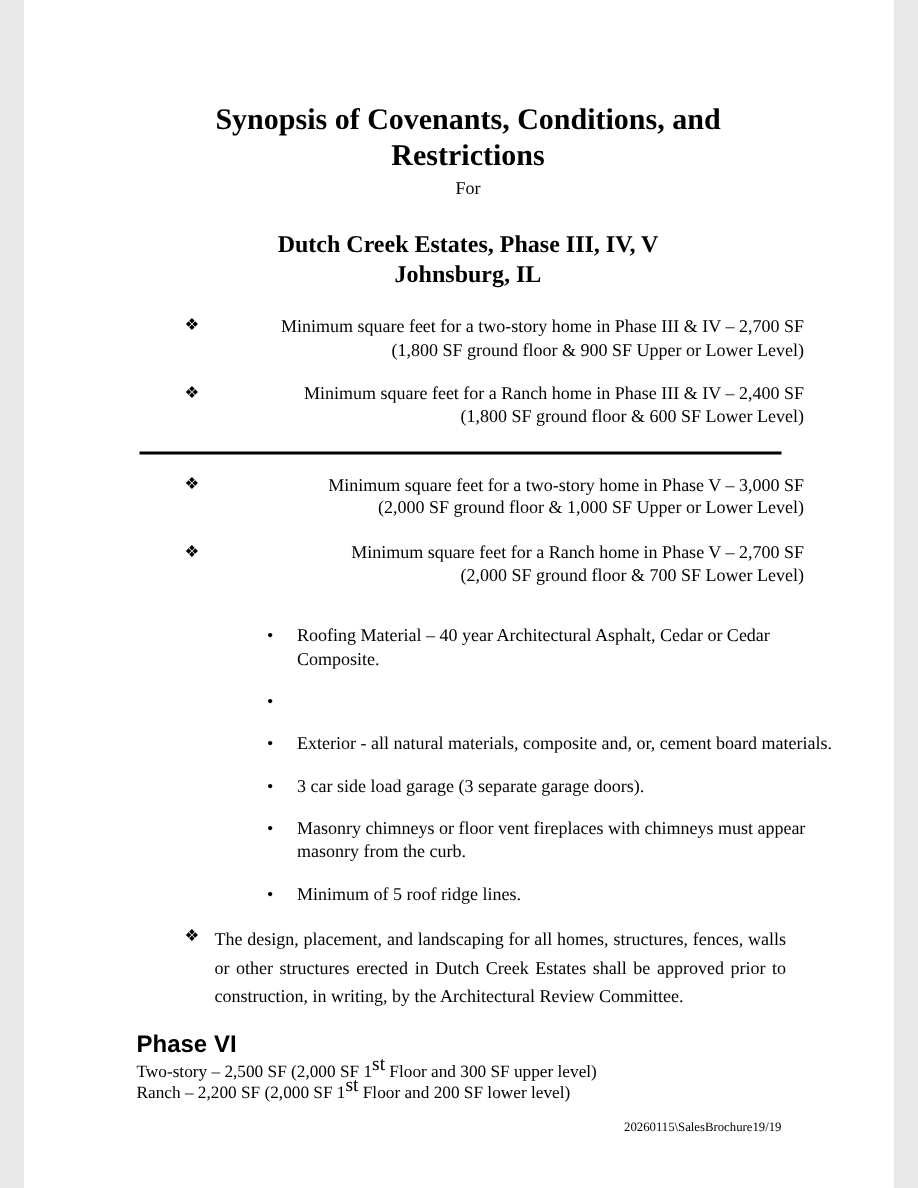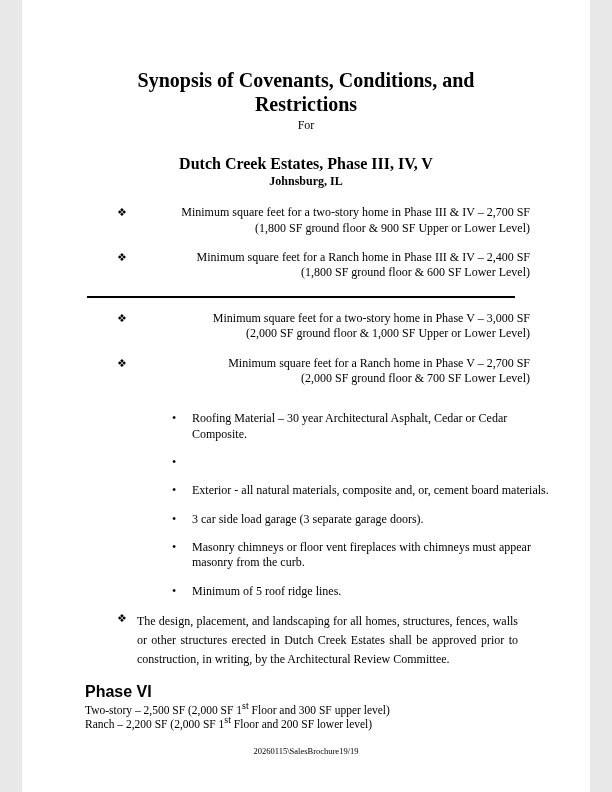--- a/index.html
+++ b/index.html
@@ -5,28 +5,29 @@
   html,body { margin:0; padding:0; background:#e8e8e8; }
   .page {
     position: relative;
     width: 568px;
     height: 792px;
     margin: 0 auto;
     background: #ffffff;
     color: #000000;
     font-family: "Liberation Serif", serif;
     overflow: hidden;
+    padding-left: 12px;
   }
   
   .header { padding-top: 68px; text-align: center; }
   .title-line1 { font-size: 20px; font-weight: bold; line-height: 1.2; }
   .title-line2 { font-size: 20px; font-weight: bold; line-height: 1.2; }
   .for-line    { font-size: 12px; line-height: 1.3; margin-top: 2px; }
   .subtitle    { font-size: 16px; font-weight: bold; line-height: 1.3; margin-top: 20px; }
-  .location    { font-size: 12px; font-weight: bold; line-height: 1.25; text-align: center; }
+  .location    { font-size: 16px; font-weight: bold; line-height: 1.25; text-align: center; }
 
   
   .d-list { margin-top: 16px; }
   .d-item { display: flex; margin: 0 60px 14px 95px; font-size: 12px; line-height: 1.28; }
   .d-marker { width: 20px; flex: 0 0 20px; font-size: 11px; }
   .d-text { flex: 1; text-align: right; }
   .d-line2 { margin-left: 35px; }
 
   
   .divider {
@@ -48,30 +49,30 @@
 
   
   .phase6-heading {
     font-family: Liberation Sans, sans-serif;
     font-size: 16px;
     font-weight: bold;
     margin: 15px 0 2px 63px;
     line-height: 1.1;
   }
   .phase6-line { font-size: 11.5px; margin-left: 63px; line-height: 1.22; }
-  .phase6-line sup { font-size: 10px; line-height: 0; }
+  .phase6-line sup { font-size: 13px; line-height: 0; }
 
   
   .footer {
     position: absolute;
     left: 75px;
     right: 75px;
     top: 746px;
     display: flex;
-    justify-content: center;
+    justify-content: flex-end;
     font-size: 8.5px;
   }
 </style>
 </head>
 <body>
 
 <div class="page">
 
   <div class="header">
     <div class="title-line1">Synopsis of Covenants, Conditions, and</div>
@@ -113,21 +114,21 @@
       <span class="d-text">
         <div class="d-line1">Minimum square feet for a Ranch home in Phase V – 2,700 SF</div>
         <div class="d-line2">(2,000 SF ground floor &amp; 700 SF Lower Level)</div>
       </span>
     </div>
   </div>
 
   <div class="dot-list">
     <div class="dot-item">
       <span class="dot-marker">•</span>
-      <span class="dot-text">Roofing Material – 30 year Architectural Asphalt, Cedar or Cedar Composite.</span>
+      <span class="dot-text">Roofing Material – 40 year Architectural Asphalt, Cedar or Cedar Composite.</span>
     </div>
     <div class="dot-item">
       <span class="dot-marker">•</span>
     </div>
     <div class="dot-item">
       <span class="dot-marker">•</span>
       <span class="dot-text">Exterior - all natural materials, composite and, or, cement board materials.</span>
     </div>
     <div class="dot-item">
       <span class="dot-marker">•</span>

